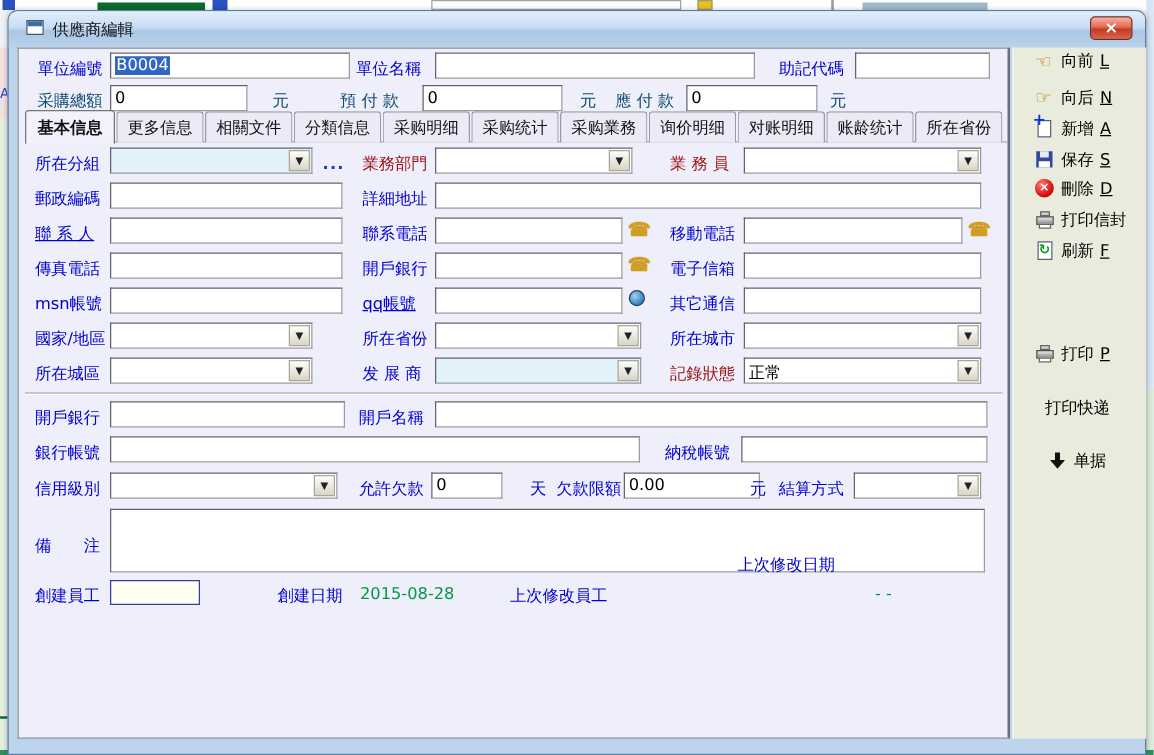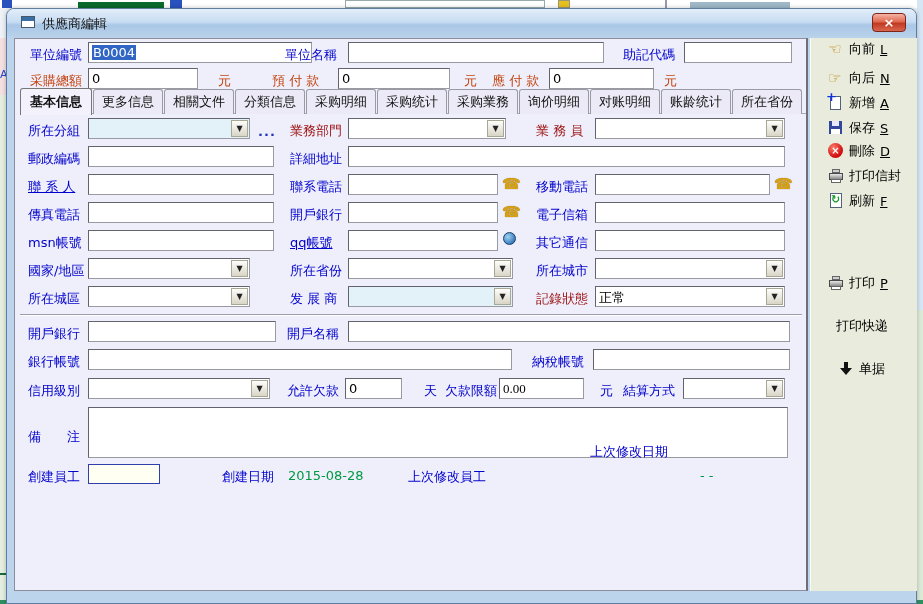--- a/index.html
+++ b/index.html
@@ -18,21 +18,21 @@
   .title-icon::before { content:""; position:absolute; left:0; top:0; right:0; height:4px; background:#3a6ea5; }
   .title-text { left:42px; top:15px; color:#111; }
   .close-btn { left:872px; top:13px; width:34px; height:19px; background:linear-gradient(180deg,#f5b3a5 0%,#e06a52 45%,#c13a22 55%,#d9664f 100%); border:1px solid #7e2418; border-radius:4px; color:#fff; font-weight:bold; text-align:center; line-height:17px; cursor:pointer; }
 
   
   .main-panel { left:14px; top:38px; width:794px; height:553px; background:#efeffb; border:1px solid #8d8d9b; border-right:2px solid #6f6f7a; }
   .sidebar { left:810px; top:38px; width:107px; height:553px; background:#e9ecdc; border-left:1px solid #fbfdf4; }
 
   .lbl { position:absolute; color:#0000cc; white-space:nowrap; }
   .lbl.red { color:#9b1111; }
-  .lbl.mag { color:#c2410c; }
+  .lbl.mag { color:#0c4a6e; }
   .val-green { position:absolute; color:#009944; white-space:nowrap; }
 
   .field { position:absolute; height:21px; background:#fff; border:1px solid #9a9aa2; border-top-color:#63636d; border-left-color:#63636d; padding:2px 3px; overflow:hidden; white-space:nowrap; }
   .field.cream { background:#fffff2; border:1px solid #2f3fae; }
   .sel { background:#3166c5; color:#fff; padding:0 1px; }
   .combo { position:absolute; height:21px; background:#fff; border:1px solid #9a9aa2; border-top-color:#63636d; border-left-color:#63636d; padding:2px 20px 2px 3px; overflow:hidden; white-space:nowrap; cursor:default; }
   .combo.cyan { background:#e2f2f8; }
   .combo .arrow { position:absolute; right:1px; top:1px; bottom:1px; width:17px; background:linear-gradient(180deg,#fdfdfb,#d9d5c6); border:1px solid #a8a695; text-align:center; line-height:15px; font-size:8px; color:#222; cursor:pointer; }
   .textarea { position:absolute; background:#fff; border:1px solid #9a9aa2; border-top-color:#63636d; border-left-color:#63636d; }
 
@@ -103,21 +103,21 @@
 <div class="abs dialog"></div>
 <div class="abs titlebar"></div>
 <div class="abs title-icon"></div>
 <div class="abs title-text">供應商編輯</div>
 <div class="abs close-btn">×</div>
 
 <div class="abs main-panel"></div>
 <div class="abs sidebar"></div>
 
 <div class="lbl" style="left:30px;top:46px;">單位編號</div>
-<div class="field" style="left:88px;top:42px;width:224px;"><span class="sel">B0004</span></div>
+<div class="field" style="left:88px;top:42px;width:192px;"><span class="sel">B0004</span></div>
 <div class="lbl" style="left:285px;top:46px;">單位名稱</div>
 <div class="field" style="left:348px;top:42px;width:256px;"></div>
 <div class="lbl" style="left:623px;top:46px;">助記代碼</div>
 <div class="field" style="left:684px;top:42px;width:108px;"></div>
 
 <div class="lbl mag" style="left:30px;top:72px;">采購總額</div>
 <div class="field" style="left:88px;top:68px;width:110px;">0</div>
 <div class="lbl mag" style="left:218px;top:72px;">元</div>
 <div class="lbl mag" style="left:272px;top:72px;">預 付 款</div>
 <div class="field" style="left:338px;top:68px;width:112px;">0</div>
@@ -204,21 +204,21 @@
 <div class="field" style="left:88px;top:349px;width:424px;"></div>
 <div class="lbl" style="left:532px;top:353px;">納稅帳號</div>
 <div class="field" style="left:593px;top:349px;width:197px;"></div>
 
 <div class="lbl" style="left:28px;top:382px;">信用級別</div>
 <div class="combo" style="left:88px;top:378px;width:182px;"><span></span><span class="arrow">▼</span></div>
 <div class="lbl" style="left:287px;top:382px;">允許欠款</div>
 <div class="field" style="left:345px;top:378px;width:57px;">0</div>
 <div class="lbl" style="left:424px;top:382px;">天</div>
 <div class="lbl" style="left:445px;top:382px;">欠款限額</div>
-<div class="field" style="left:499px;top:378px;width:85px;font-family:Liberation Serif, serif;">0.00</div>
+<div class="field" style="left:499px;top:378px;width:109px;">0.00</div>
 <div class="lbl" style="left:600px;top:382px;">元</div>
 <div class="lbl" style="left:623px;top:382px;">結算方式</div>
 <div class="combo" style="left:683px;top:378px;width:102px;"><span></span><span class="arrow">▼</span></div>
 
 <div class="lbl" style="left:28px;top:428px;">備　　注</div>
 <div class="textarea" style="left:88px;top:407px;width:700px;height:51px;"></div>
 
 <div class="lbl" style="left:28px;top:468px;">創建員工</div>
 <div class="field cream" style="left:88px;top:464px;width:72px;height:20px;"></div>
 <div class="lbl" style="left:222px;top:468px;">創建日期</div>

